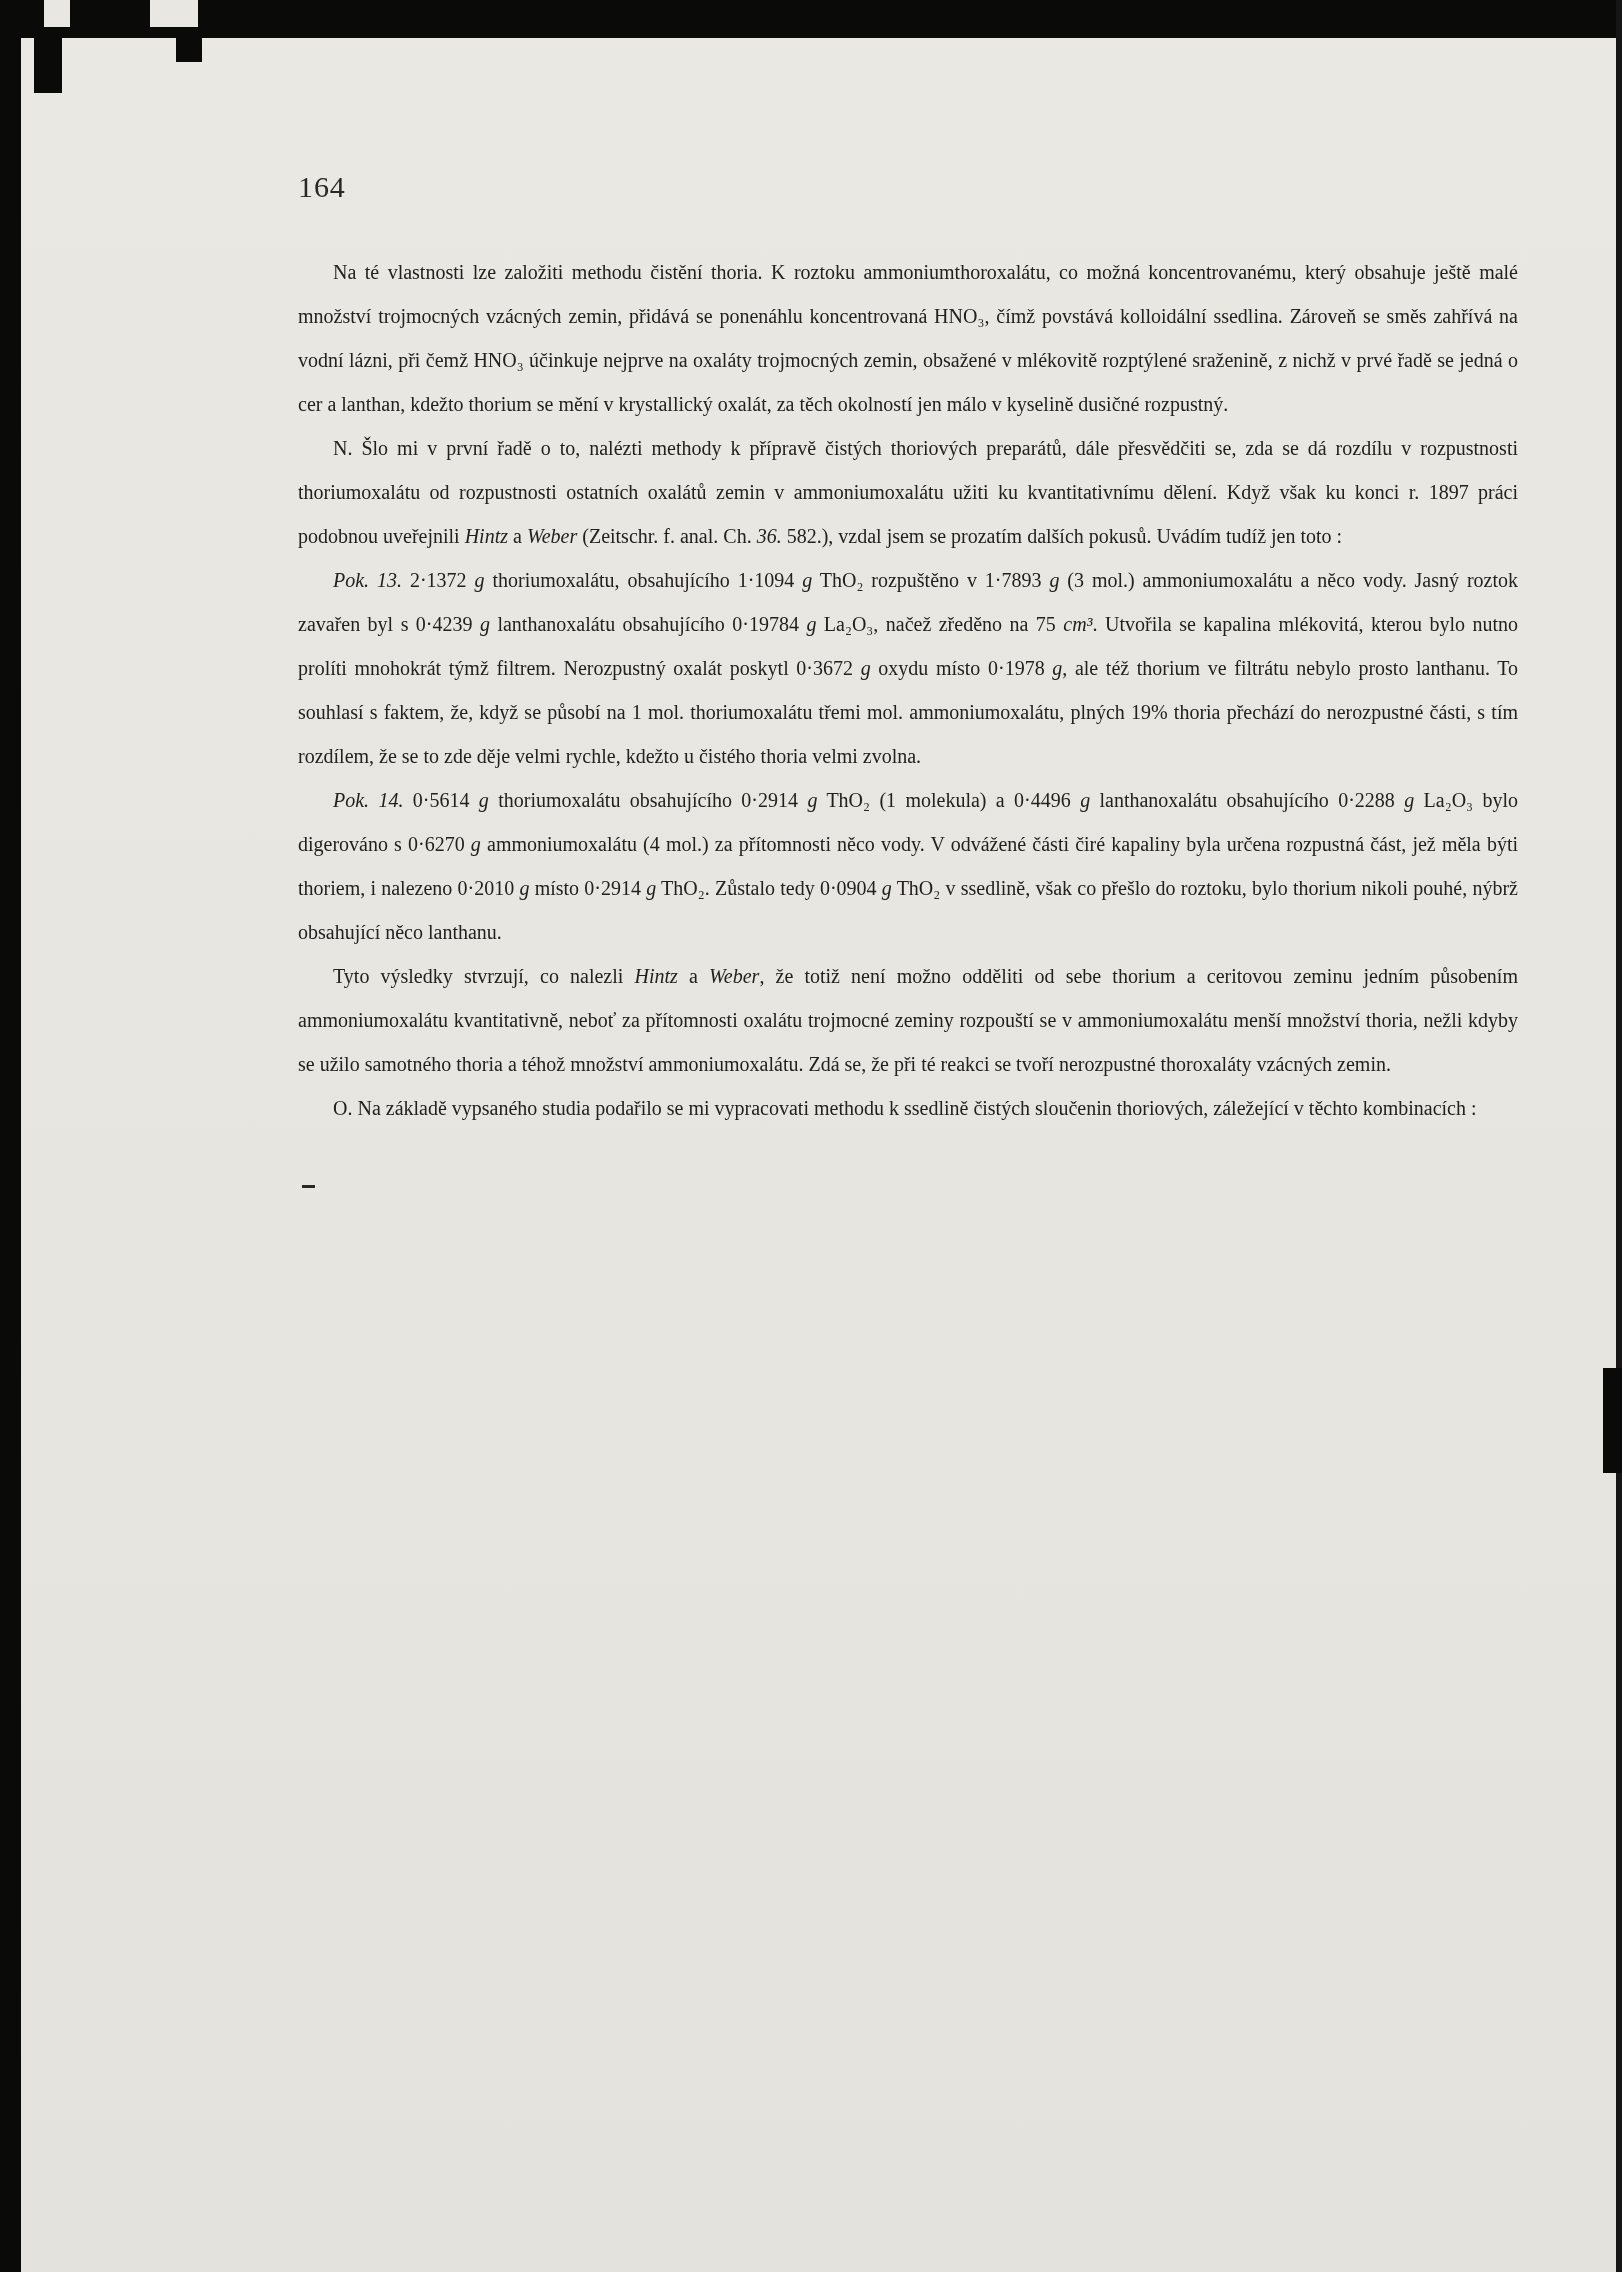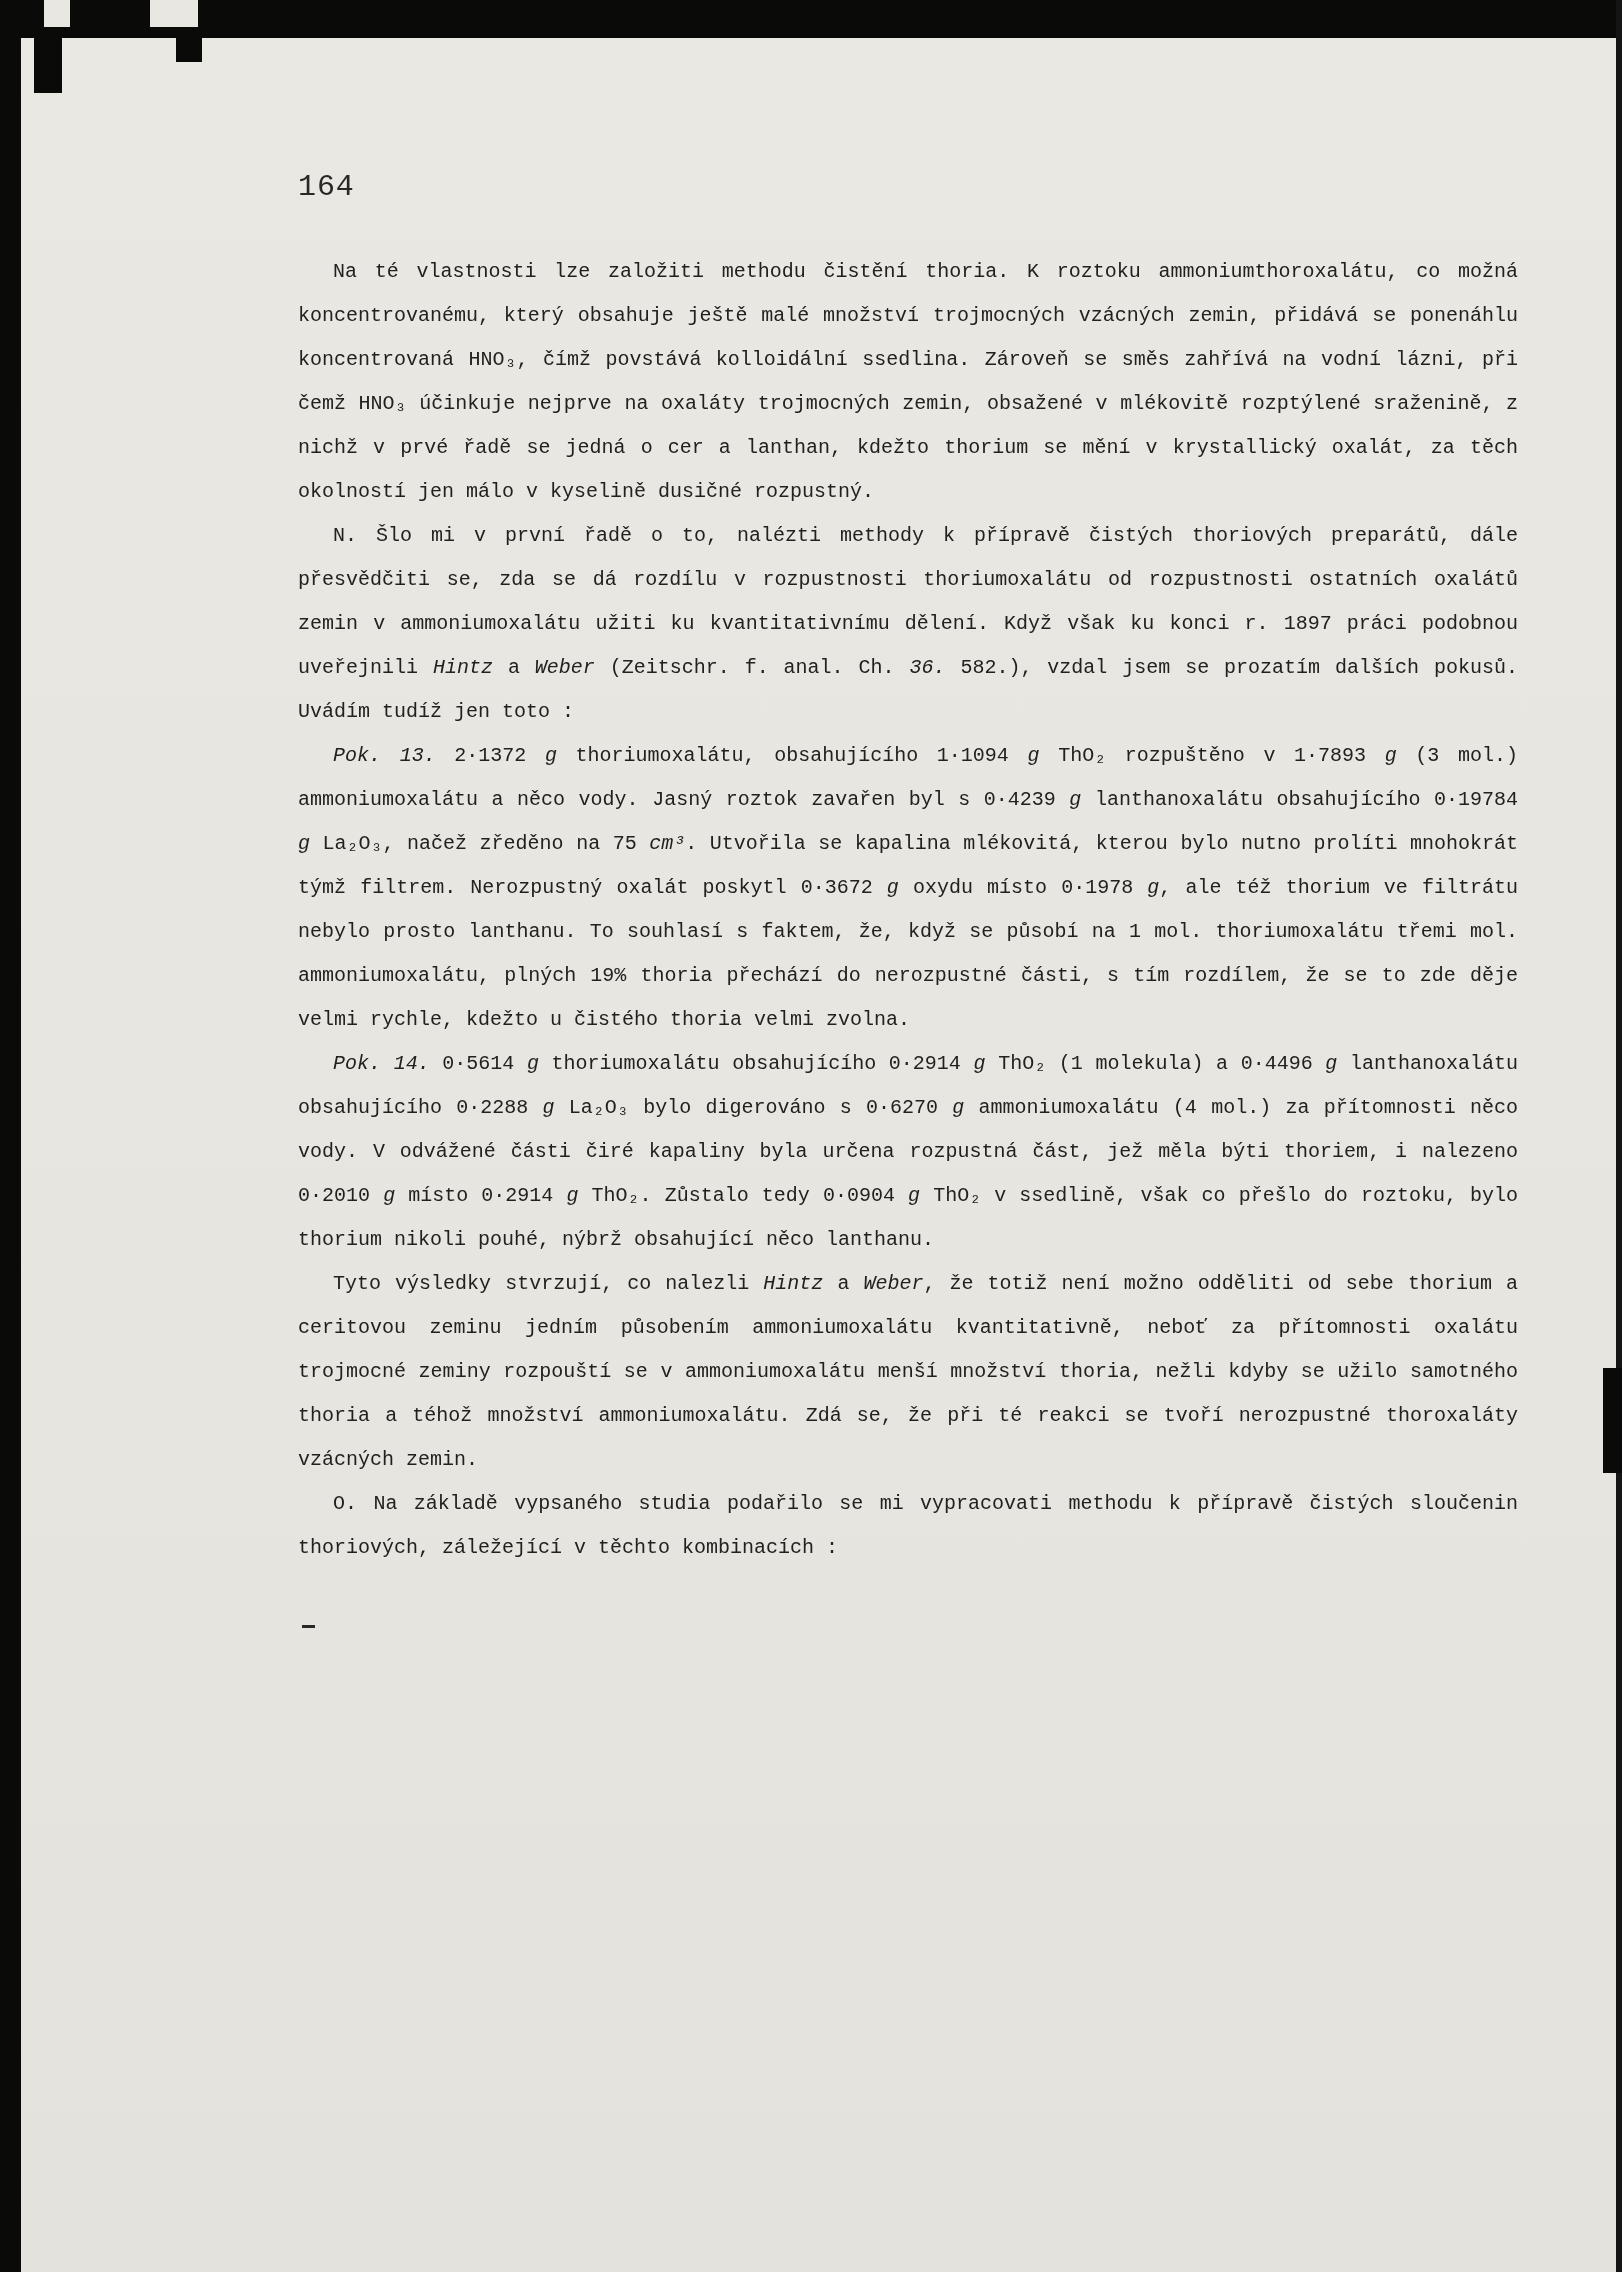--- a/index.html
+++ b/index.html
@@ -20,21 +20,20 @@
   .left-bar  { left:0; top:0; width:21px; height:100%; }
   .left-streak { left:34px; top:38px; width:28px; height:55px; }
   .hang      { left:176px; top:38px; width:25.5px; height:23.6px; }
   .right-line{ right:0; top:0; width:5.9px; height:100%; background:#161513; }
   .right-blot{ right:0; top:1368px; width:19px; height:105px; }
 
   
   .content {
     position:absolute; left:298px; top:169px; width:1220px;
     color:#232120;
-    font-family:Liberation Mono, monospace;
   }
   .page-number {
     font-size:30px; line-height:36px; letter-spacing:0.9px;
     color:#2a2826; margin:0 0 45px 0;
   }
   .text-block p.para {
     margin:0; padding:0;
     font-size:20px; line-height:44px;
     text-align:justify; text-indent:35px;
     color:#232120;
@@ -61,19 +60,19 @@
   <div class="artifact right-blot"></div>
 
   <div class="content">
     <div class="page-number">164</div>
     <div class="text-block">
         <p class="para"><span>Na té vlastnosti lze založiti methodu čistění thoria. K roztoku ammoniumthoroxalátu, co možná koncentrovanému, který obsahuje ještě malé množství trojmocných vzácných zemin, přidává se ponenáhlu koncentrovaná HNO₃, čímž povstává kolloidální ssedlina. Zároveň se směs zahřívá na vodní lázni, při čemž HNO₃ účinkuje nejprve na oxaláty trojmocných zemin, obsažené v mlékovitě rozptýlené sraženině, z nichž v prvé řadě se jedná o cer a lanthan, kdežto thorium se mění v krystallický oxalát, za těch okolností jen málo v kyselině dusičné rozpustný.</span></p>
         <p class="para"><span>N. Šlo mi v první řadě o to, nalézti methody k přípravě čistých thoriových preparátů, dále přesvědčiti se, zda se dá rozdílu v rozpustnosti thoriumoxalátu od rozpustnosti ostatních oxalátů zemin v ammoniumoxalátu užiti ku kvantitativnímu dělení. Když však ku konci r. 1897 práci podobnou uveřejnili </span><span class="it">Hintz</span><span> a </span><span class="it">Weber</span><span> (Zeitschr. f. anal. Ch. </span><span class="it">36.</span><span> 582.), vzdal jsem se prozatím dalších pokusů. Uvádím tudíž jen toto :</span></p>
         <p class="para"><span class="it">Pok. 13.</span><span> 2·1372 </span><span class="it">g</span><span> thoriumoxalátu, obsahujícího 1·1094 </span><span class="it">g</span><span> ThO₂ rozpuštěno v 1·7893 </span><span class="it">g</span><span> (3 mol.) ammoniumoxalátu a něco vody. Jasný roztok zavařen byl s 0·4239 </span><span class="it">g</span><span> lanthanoxalátu obsahujícího 0·19784 </span><span class="it">g</span><span> La₂O₃, načež zředěno na 75 </span><span class="it">cm³</span><span>. Utvořila se kapalina mlékovitá, kterou bylo nutno prolíti mnohokrát týmž filtrem. Nerozpustný oxalát poskytl 0·3672 </span><span class="it">g</span><span> oxydu místo 0·1978 </span><span class="it">g</span><span>, ale též thorium ve filtrátu nebylo prosto lanthanu. To souhlasí s faktem, že, když se působí na 1 mol. thoriumoxalátu třemi mol. ammoniumoxalátu, plných 19% thoria přechází do nerozpustné části, s tím rozdílem, že se to zde děje velmi rychle, kdežto u čistého thoria velmi zvolna.</span></p>
         <p class="para"><span class="it">Pok. 14.</span><span> 0·5614 </span><span class="it">g</span><span> thoriumoxalátu obsahujícího 0·2914 </span><span class="it">g</span><span> ThO₂ (1 molekula) a 0·4496 </span><span class="it">g</span><span> lanthanoxalátu obsahujícího 0·2288 </span><span class="it">g</span><span> La₂O₃ bylo digerováno s 0·6270 </span><span class="it">g</span><span> ammoniumoxalátu (4 mol.) za přítomnosti něco vody. V odvážené části čiré kapaliny byla určena rozpustná část, jež měla býti thoriem, i nalezeno 0·2010 </span><span class="it">g</span><span> místo 0·2914 </span><span class="it">g</span><span> ThO₂. Zůstalo tedy 0·0904 </span><span class="it">g</span><span> ThO₂ v ssedlině, však co přešlo do roztoku, bylo thorium nikoli pouhé, nýbrž obsahující něco lanthanu.</span></p>
         <p class="para"><span>Tyto výsledky stvrzují, co nalezli </span><span class="it">Hintz</span><span> a </span><span class="it">Weber</span><span>, že totiž není možno odděliti od sebe thorium a ceritovou zeminu jedním působením ammoniumoxalátu kvantitativně, neboť za přítomnosti oxalátu trojmocné zeminy rozpouští se v ammoniumoxalátu menší množství thoria, nežli kdyby se užilo samotného thoria a téhož množství ammoniumoxalátu. Zdá se, že při té reakci se tvoří nerozpustné thoroxaláty vzácných zemin.</span></p>
-        <p class="para"><span>O. Na základě vypsaného studia podařilo se mi vypracovati methodu k přípravě čistých sloučenin thoriových, záležející v těchto kombinacích :</span></p>
+        <p class="para"><span>O. Na základě vypsaného studia podařilo se mi vypracovati methodu k ssedlině čistých sloučenin thoriových, záležející v těchto kombinacích :</span></p>
       </div>
     <div class="dash-mark"></div>
   </div>
 
 </div>
 
 
 </body></html>

